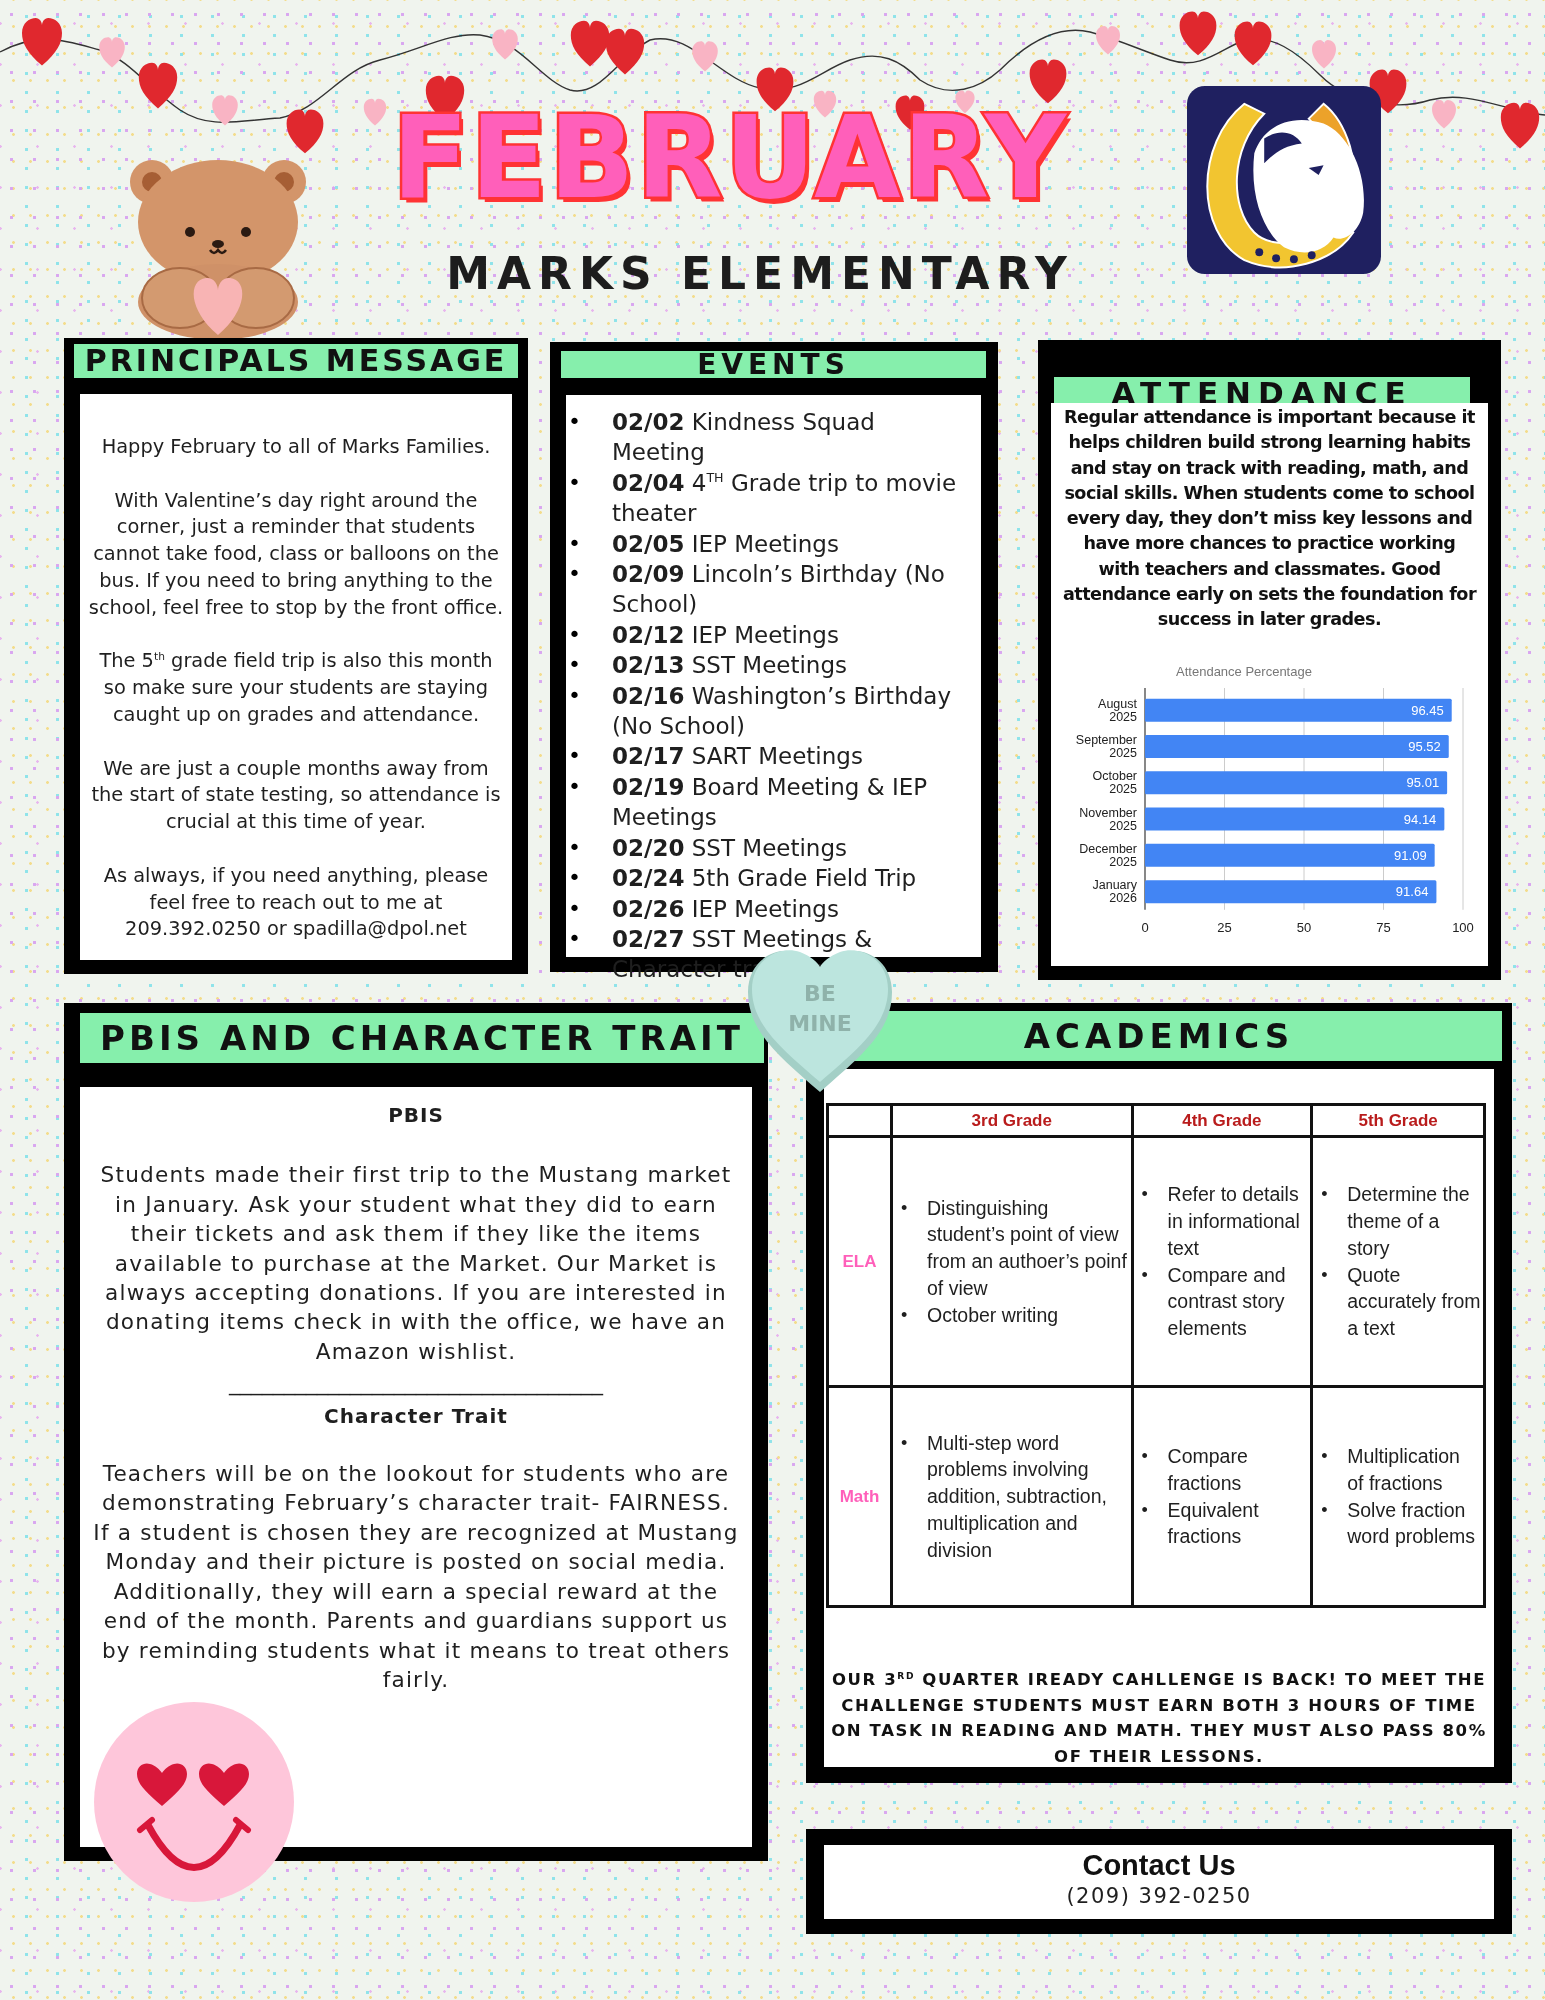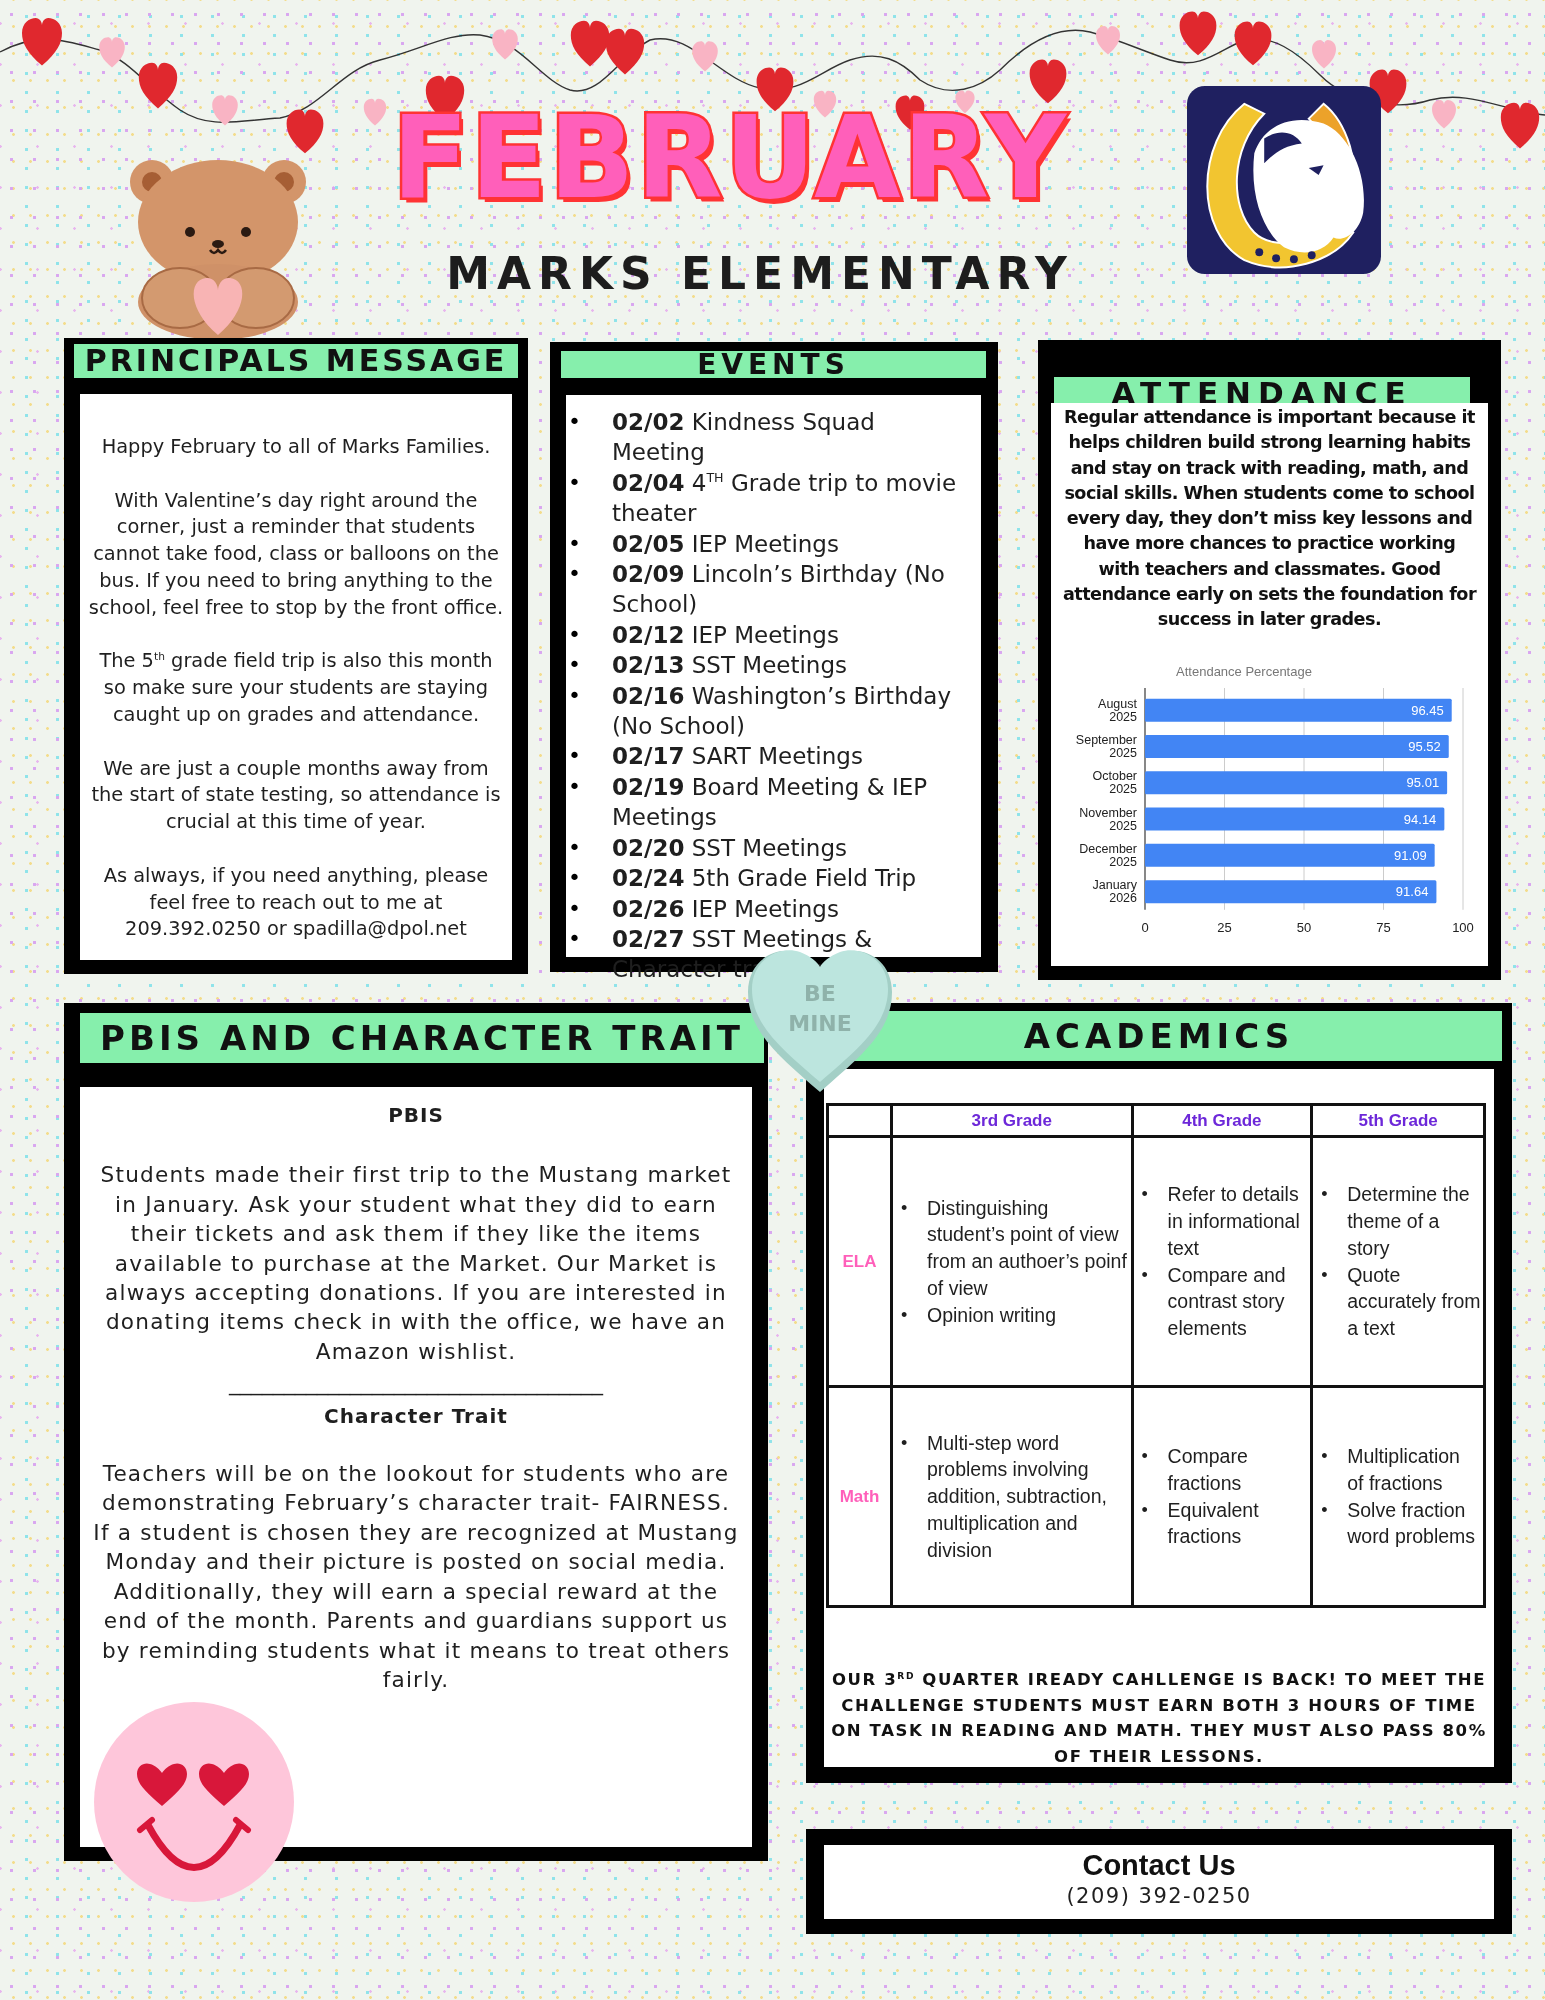--- a/index.html
+++ b/index.html
@@ -77,21 +77,21 @@
   
   #academics { left: 806px; top: 1003px; width: 706px; height: 780px; }
   #academics .head { left: 10px; top: 8px; width: 686px; height: 50px; font-size: 34px; letter-spacing: 5px; line-height: 50px; }
   #academics .body { left: 18px; top: 66px; width: 670px; height: 698px; }
   #academics .learn { position: absolute; left: 0; top: 3px; width: 670px; text-align: center; font-weight: 900; font-size: 23px; letter-spacing: 3.5px; }
   table.acad {
     position: absolute; left: 2px; top: 34px; width: 660px; border-collapse: collapse;
     font-family: "Liberation Sans", sans-serif;
   }
   table.acad td, table.acad th { border: 3px solid #111; vertical-align: middle; }
-  table.acad th { height: 32px; color: #6d28d9; font-weight: bold; font-size: 17px; text-align: center; }
+  table.acad th { height: 32px; color: #b91c1c; font-weight: bold; font-size: 17px; text-align: center; }
   table.acad td.subj { color: #ff5fba; font-weight: bold; font-size: 17px; text-align: center; width: 64px; }
   table.acad td ul { list-style: none; padding: 4px 2px 4px 0; }
   table.acad td li { position: relative; padding-left: 34px; font-size: 19.5px; line-height: 26.8px; color: #1f1f1f; }
   table.acad td li::before { content: "\2022"; position: absolute; left: 8px; font-size: 18px; }
   .row-ela td { height: 250px; }
   .row-math td { height: 220px; }
   #academics .iready { position: absolute; left: 0; top: 598px; width: 670px; text-align: center; font-weight: 900; font-size: 16.5px; line-height: 25.6px; letter-spacing: 1.6px; }
 
   
   #contact { left: 806px; top: 1829px; width: 706px; height: 105px; }
@@ -265,21 +265,21 @@
           <th>4th Grade</th>
           <th>5th Grade</th>
         </tr>
       </thead>
       <tbody id="acadBody">
           <tr class="row-ela">
             <td class="subj">ELA</td>
             <td>
               <ul>
                 <li>Distinguishing student’s point of view from an authoer’s poinf of view</li>
-                <li>Opinion writing</li>
+                <li>October writing</li>
               </ul>
             </td>
             <td>
               <ul>
                 <li>Refer to details in informational text</li>
                 <li>Compare and contrast story elements</li>
               </ul>
             </td>
             <td>
               <ul>

